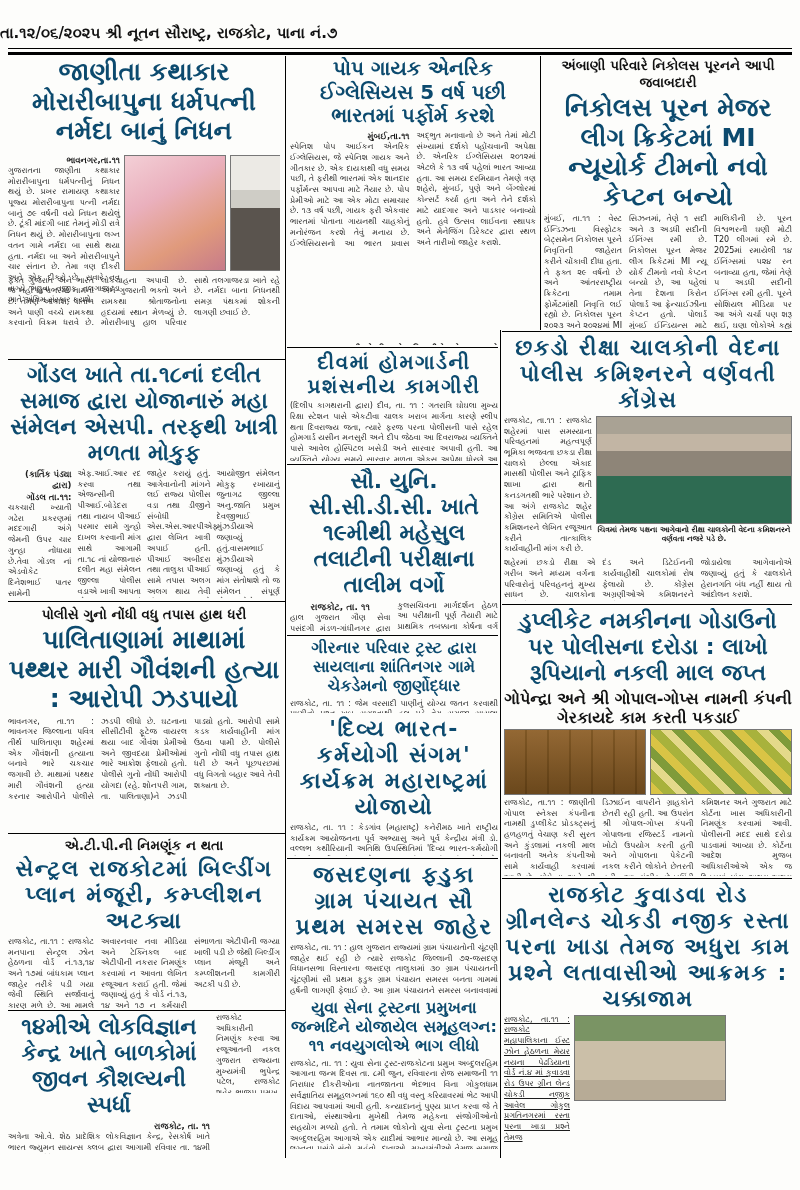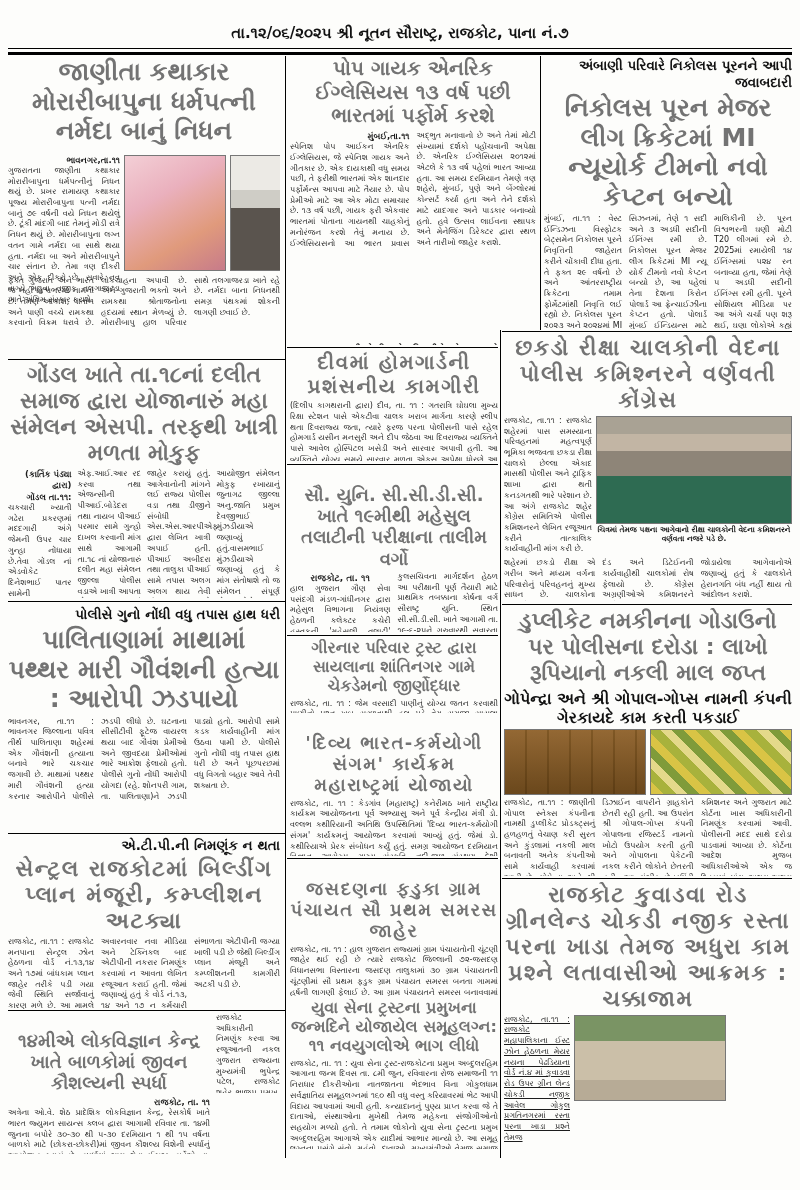--- a/index.html
+++ b/index.html
@@ -1,26 +1,26 @@
 <!DOCTYPE html>
 <html><head>
 <meta charset="utf-8">
 <style>
   html,body{margin:0;padding:0;background:#e8e8e4;}
   .page{position:relative;width:800px;height:1190px;background:#fdfdfb;margin:0 auto;
         font-family:"DejaVu Sans","Liberation Sans",sans-serif;color:#111;overflow:hidden;}
   .abs{position:absolute;overflow:hidden;}
-  .masthead{width:100%;text-align:center;font-size:15px;font-weight:bold;}
+  .masthead{width:100%;text-align:left;font-size:15px;font-weight:bold;}
   .rule2{border-top:1.5px solid #000;border-bottom:3px solid #000;height:3px;}
   .hline{position:absolute;height:1px;background:#000;}
   .vline{position:absolute;width:1px;background:#000;}
-  .hl{font-weight:bold;text-align:center;color:#737373;line-height:1.18;margin:0 0 3px 0;}
+  .hl{font-weight:bold;text-align:center;color:#0c4a6e;line-height:1.18;margin:0 0 3px 0;}
   .hl36{font-size:25px;} .hl30{font-size:22px;} .hl26{font-size:20px;}
-  .hl22{font-size:18px;margin-top:16px;} .hl19{font-size:16px;}
-  .kick{font-weight:bold;text-align:right;font-size:13.5px;margin:0 0 2px 0;}
+  .hl22{font-size:22px;} .hl19{font-size:16px;}
+  .kick{font-weight:bold;text-align:center;font-size:13.5px;margin:0 0 2px 0;}
   .sub{font-weight:bold;text-align:center;font-size:16px;margin:1px 0 2px 0;}
   .sp{letter-spacing:1.5px;}
   .bt{font-size:8px;line-height:1.34;text-align:justify;color:#1c1c1c;}
   .cols2{columns:2;column-gap:7px;} .cols3{columns:3;column-gap:7px;} .cols4{columns:4;column-gap:6px;}
   .dl{display:block;text-align:right;font-weight:bold;font-size:8.5px;}
   .dlc{display:block;text-align:center;font-weight:bold;font-size:9px;}
   .row{display:flex;gap:4px;}
   .photo{border:1px solid #777;flex:none;}
   .ph-narmada{background:linear-gradient(150deg,#f3cfd6 0%,#eab0bd 35%,#e09a7c 70%,#c77b8a 100%);}
   .ph-bapu{background:linear-gradient(180deg,#eceae5 0 30%,#cfcdc6 30% 46%,#5a544e 46% 100%);}
@@ -51,21 +51,21 @@
         <span>ગુજરાતના જાણીતા કથાકાર મોરારીબાપુના ધર્મપત્નીનું નિધન થયું છે. પ્રખર રામાયણ કથાકાર પૂજ્ય મોરારીબાપુના પત્ની નર્મદા બાનું ૭૯ વર્ષની વયે નિધન થયેલું છે. ટૂંકી માંદગી બાદ તેમનું મોડી રાત્રે નિધન થયું છે. મોરારીબાપુના લગ્ન વતન ગામે નર્મદા બા સાથે થયા હતા. નર્મદા બા અને મોરારીબાપુને ચાર સંતાન છે. તેમા ત્રણ દીકરી અને એક દીકરો છે. સવારે નવ વાગ્યે મહુવા નજીક તલગાજરડા ખાતે અંતિમ સંસ્કાર કરાશે.</span>
       </div>
       <div class="photo ph-narmada" style="width:100px;height:114px;"></div>
       <div class="photo ph-bapu" style="width:50px;height:114px;"></div>
     </div>
     <div class="bt cols3" style="margin-top:3px;height:108px;">ફક્ત ગુજરાત અને ભારત જ નહીં વિશ્વભરમાં નામના છે. તેમણે આકાશ, પાતાળ અને પાણી વચ્ચે રામકથા કરવાનો વિક્રમ ધરાવે છે. લોકચાહના અપાવી છે. અને ગુજરાતી ભક્તો અને રામકથા શ્રોતાજનોના હૃદયમાં સ્થાન મેળવ્યું છે. મોરારીબાપુ હાલ પરિવાર સાથે તલગાજરડા ખાતે રહે છે. નર્મદા બાના નિધનથી સમગ્ર પંથકમાં શોકની લાગણી છવાઈ છે.</div>
   </section>
   <div class="hline" style="left:8px;top:359px;width:277px;"></div>
 
   <section class="abs" style="left:290px;top:57px;width:246px;height:288px;">
-    <h1 class="hl hl26">પોપ ગાયક એનરિક ઈગ્લેસિયસ ૧૩ વર્ષ પછી ભારતમાં પર્ફોર્મ કરશે</h1>
+    <h1 class="hl hl26">પોપ ગાયક એનરિક ઈગ્લેસિયસ 5 વર્ષ પછી ભારતમાં પર્ફોર્મ કરશે</h1>
     <div class="bt cols2" style="height:212px;">
       <span class="dl">મુંબઈ,તા.૧૧</span>
       <span>સ્પેનિશ પોપ આઈકન એનરિક ઈગ્લેસિયસ, જે સ્પેનિશ ગાયક અને ગીતકાર છે. એક દાયકાથી વધુ સમય પછી, તે ફરીથી ભારતમાં એક શાનદાર પર્ફોર્મન્સ આપવા માટે તૈયાર છે. પોપ પ્રેમીઓ માટે આ એક મોટા સમાચાર છે. ૧૩ વર્ષ પછી, ગાયક ફરી એકવાર ભારતમાં પોતાના ગાયનથી ચાહકોનું મનોરંજન કરશે તેવું મનાય છે. ઈગ્લેસિયસનો આ ભારત પ્રવાસ અદ્ભુત મનાવાનો છે અને તેમાં મોટી સંખ્યામાં દર્શકો પહોંચવાની અપેક્ષા છે. એનરિક ઈગ્લેસિયસ ૨૦૧૨માં એટલે કે ૧૩ વર્ષ પહેલાં ભારત આવ્યા હતા. આ સમય દરમિયાન તેમણે ત્રણ શહેરો, મુંબઈ, પુણે અને બેંગ્લોરમાં કોન્સર્ટ કર્યા હતા અને તેને દર્શકો માટે યાદગાર અને પાડકાર બનાવ્યો હતો. હવે ઉત્સવ લાઈવના સ્થાપક અને મેનેજિંગ ડિરેક્ટર દ્વારા સ્થળ અને તારીખો જાહેર કરાશે.</span>
     </div>
     <div class="tail">૨૦૧૨ પછી એનરિક જેવા હિટ ગીતો માટે પ્રખ્યાત છે.</div>
   </section>
 
   <section class="abs" style="left:544px;top:57px;width:248px;height:272px;">
     <div class="kick">અંબાણી પરિવારે નિકોલસ પૂરનને આપી જવાબદારી</div>
     <h1 class="hl hl36">નિકોલસ પૂરન મેજર લીગ ક્રિકેટમાં MI ન્યૂયોર્ક ટીમનો નવો કેપ્ટન બન્યો</h1>

